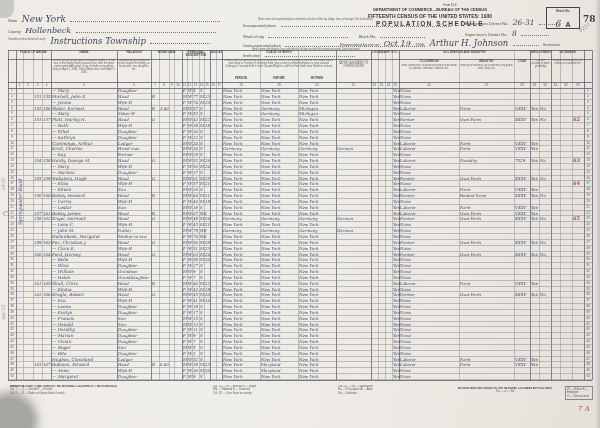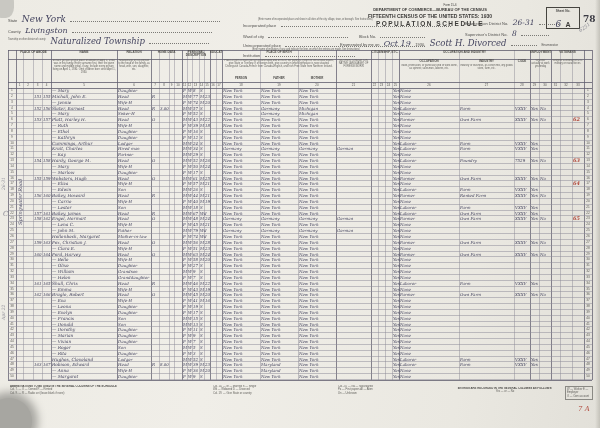--- a/index.html
+++ b/index.html
@@ -60,26 +60,26 @@
   <div class="corner-bl"></div>
   <div class="edge-r"></div>
 
   <div class="fld-line" style="left:8px;top:8px;">
     <span class="lbl">State</span>
     <span class="hw" style="font-size:9px;">New York</span>
     <span class="dots" style="display:inline-block;width:150px;"></span>
   </div>
   <div class="fld-line" style="left:8px;top:19px;">
     <span class="lbl">County</span>
-    <span class="hw" style="font-size:8px;">Livingston</span>
+    <span class="hw" style="font-size:8px;">Hollenbeck</span>
     <span class="dots" style="display:inline-block;width:140px;"></span>
   </div>
   <div class="fld-line" style="left:8px;top:30px;">
     <span class="cap" style="display:inline-block;width:38px;vertical-align:middle;">Township or other division of county</span>
-    <span class="hw" style="font-size:8.5px;">Naturalized Township</span>
+    <span class="hw" style="font-size:8.5px;">Instructions Township</span>
     <span class="dots" style="display:inline-block;width:60px;"></span>
   </div>
 
   <div class="fld-line" style="left:243px;top:13px;">
     <span class="lbl">Incorporated place</span>
     <span class="dots" style="display:inline-block;width:170px;"></span>
   </div>
   <div class="cap abs" style="left:258px;top:18px;width:190px;">(Enter name of incorporated place and show in all cities of the city, village, town, or borough. See Instructions)</div>
   <div class="fld-line" style="left:243px;top:24px;">
     <span class="lbl">Ward of city</span>
@@ -117,21 +117,21 @@
     <div><span class="hw" style="font-size:9px;">6</span>
       <b style="font-size:7px;color:#3c3b39;">A</b></div>
   </div>
   <div class="abs" style="left:583px;top:14px;font-size:9px;font-weight:bold;color:#3a3a42;font-family:'DejaVu Serif',serif;">78</div>
   <div class="pencil abs" style="left:578px;top:24px;font-size:5px;transform:rotate(-35deg);">6251</div>
 
   <div class="fld-line" style="left:340px;top:32px;">
     <span class="lbl">Enumerated by me on</span>
     <span class="hw" style="font-size:8px;">Oct 19</span>
     <span class="lbl">1930,</span>
-    <span class="hw" style="font-size:8.5px;">Scott H. Divorced</span>
+    <span class="hw" style="font-size:8.5px;">Arthur H. Johnson</span>
     <span class="dots" style="display:inline-block;width:26px;"></span>
     <span class="lbl" style="font-size:3.2px;">Enumerator</span>
   </div>
 
   <div class="vert hw" style="left:17px;top:225px;font-size:5px;color:#55556e;">Springwater Road</div>
   <div class="pencil abs" style="left:3px;top:210px;font-size:7px;">C.</div>
   <div class="vert pencil" style="left:1px;top:320px;font-size:4.5px;">Apr 22</div>
   <div class="vert pencil" style="left:1px;top:190px;font-size:4.5px;">26-31</div>
   <div class="hw red abs" style="left:578px;top:405px;font-size:7px;">7 A</div>
 

